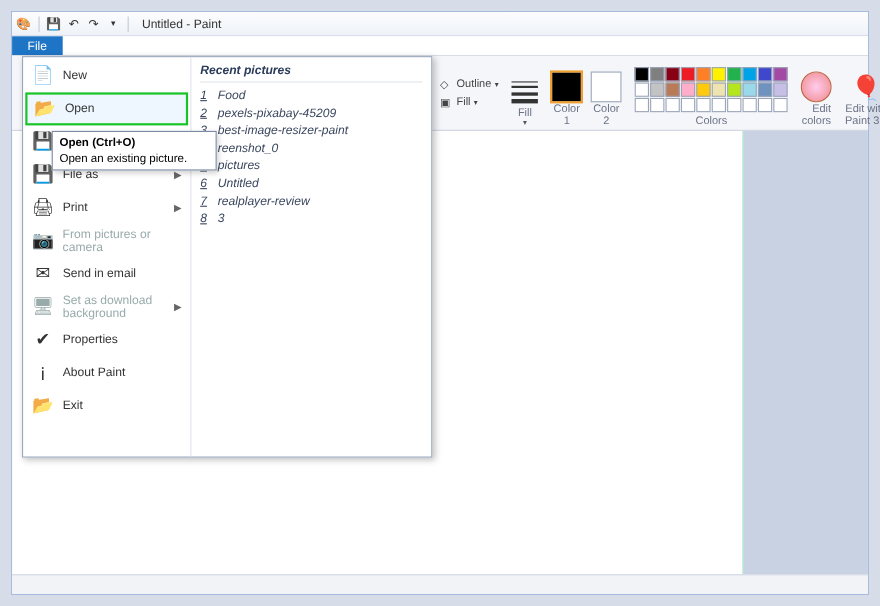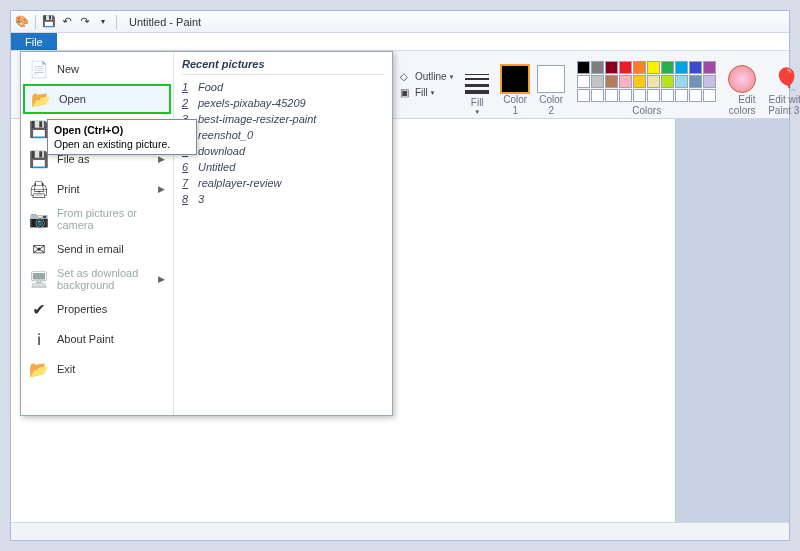--- a/index.html
+++ b/index.html
@@ -225,21 +225,21 @@
           <div class="ritem">
             <span class="num">3</span>
             <span>best-image-resizer-paint</span>
           </div>
           <div class="ritem">
             <span class="num">4</span>
             <span>reenshot_0</span>
           </div>
           <div class="ritem">
             <span class="num">5</span>
-            <span>download</span>
+            <span>pictures</span>
           </div>
           <div class="ritem">
             <span class="num">6</span>
             <span>Untitled</span>
           </div>
           <div class="ritem">
             <span class="num">7</span>
             <span>realplayer-review</span>
           </div>
           <div class="ritem">

